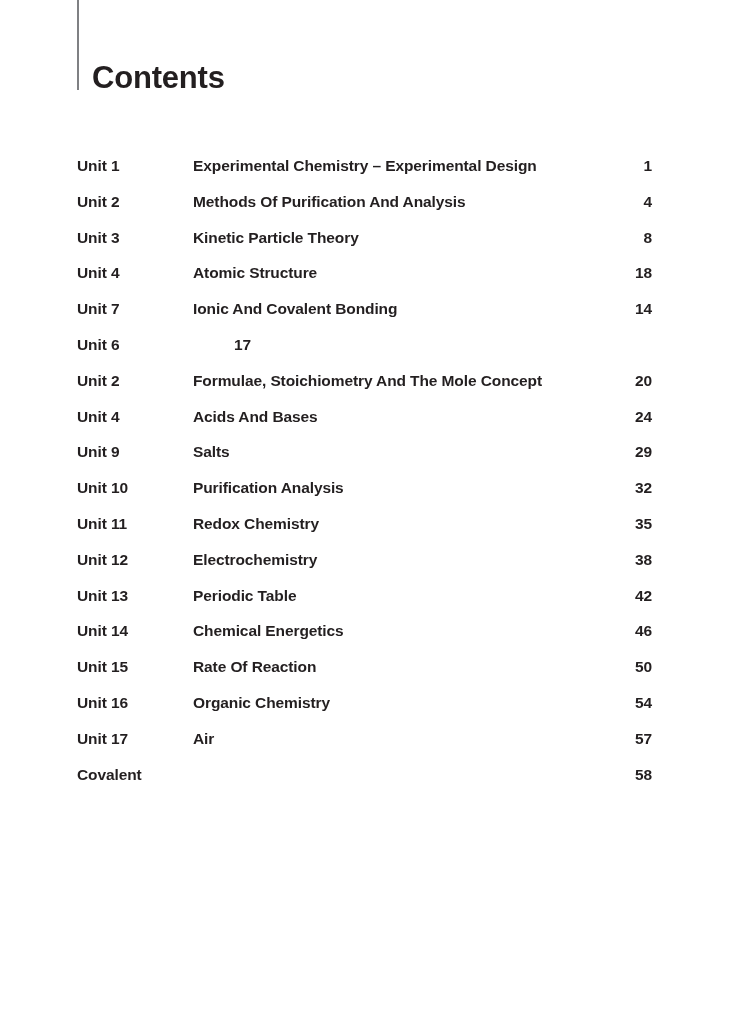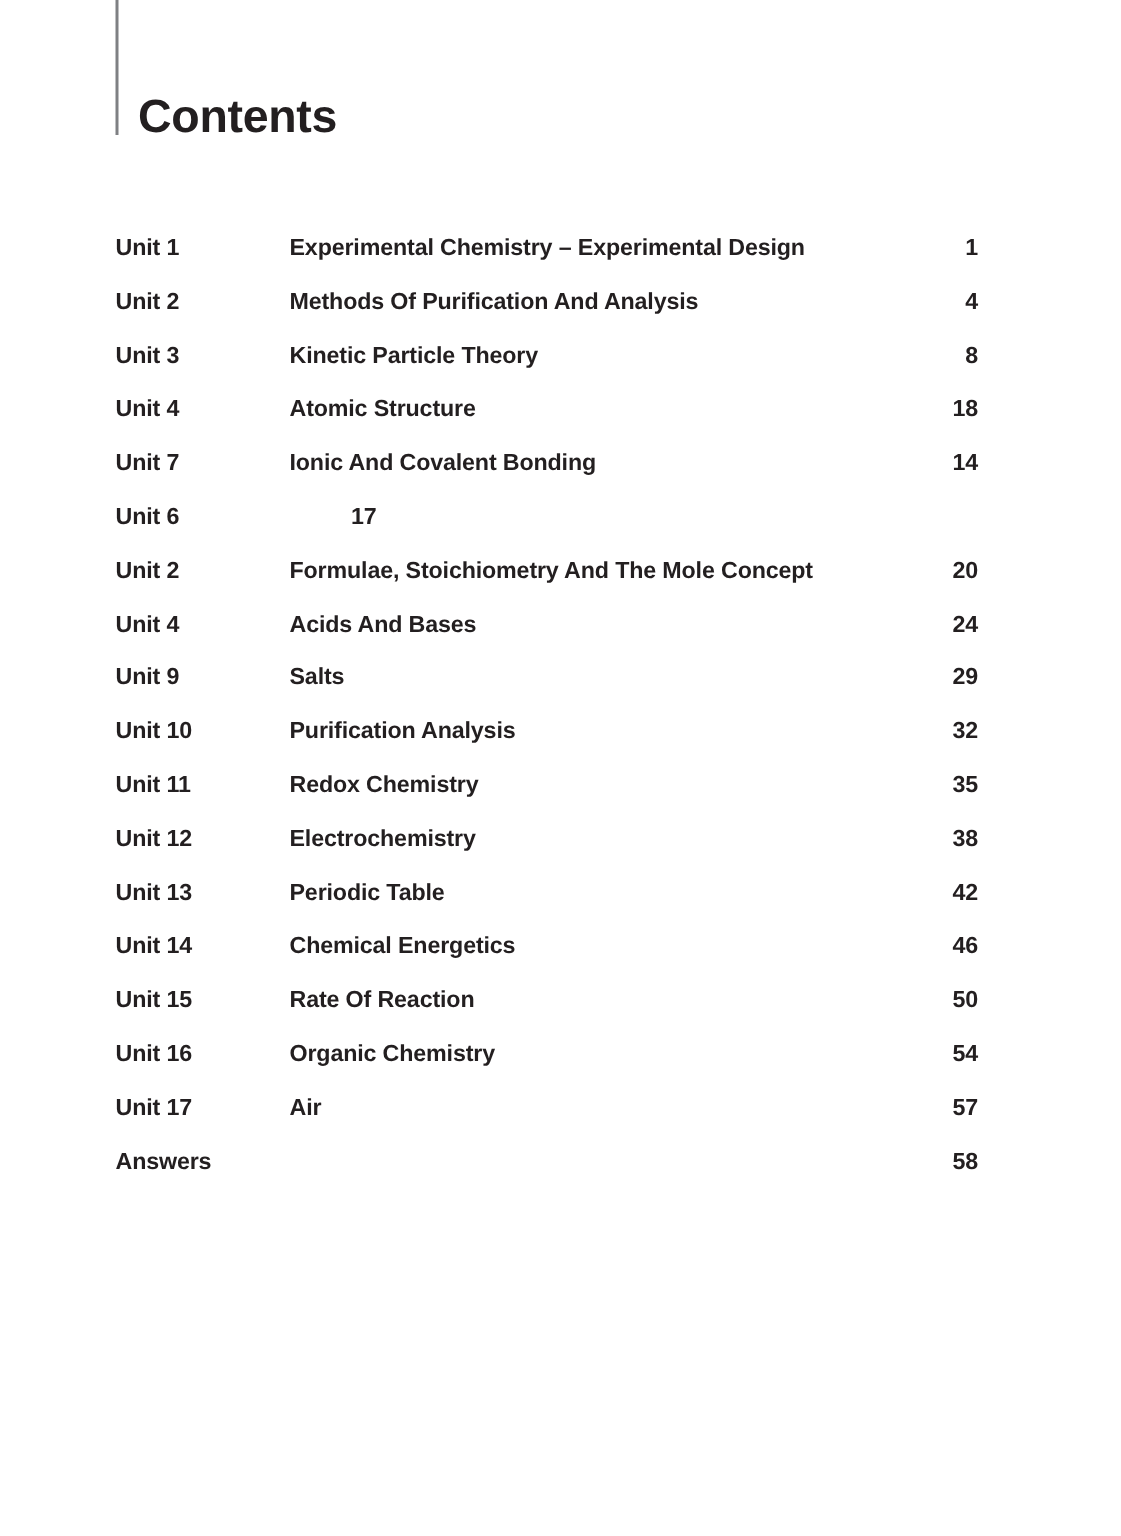--- a/index.html
+++ b/index.html
@@ -170,19 +170,19 @@
         <span class="toc-unit">Unit 16</span>
         <span class="toc-title">Organic Chemistry</span>
         <span class="toc-page">54</span>
       </div>
       <div class="toc-row">
         <span class="toc-unit">Unit 17</span>
         <span class="toc-title">Air</span>
         <span class="toc-page">57</span>
       </div>
       <div class="toc-row">
-        <span class="toc-unit">Answers</span>
+        <span class="toc-unit">Covalent</span>
         <span class="toc-title"></span>
         <span class="toc-page">58</span>
       </div>
     </div>
 
 </div>
 
 </body></html>

